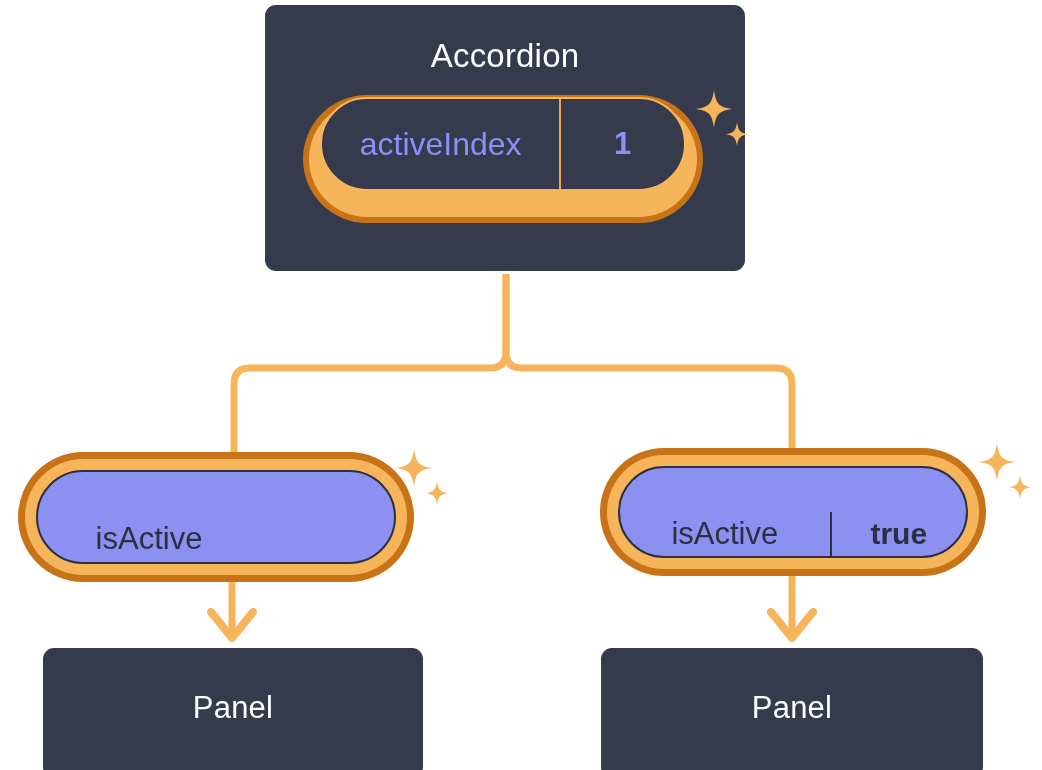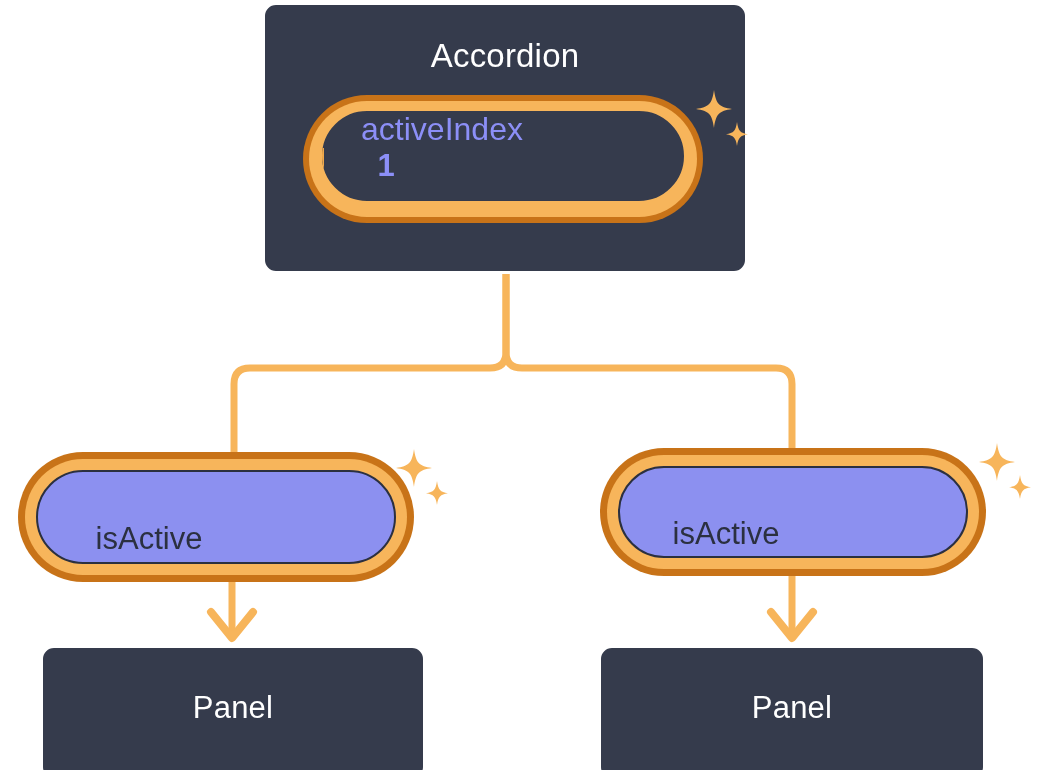--- a/index.html
+++ b/index.html
@@ -166,21 +166,21 @@
     <path d="M 771 612 L 792 638 L 813 612" fill="none" stroke="#F7B55B" stroke-width="8" stroke-linecap="round" stroke-linejoin="round"></path>
   </svg>
 
   <div class="node-box" id="accordion-box">
     <div class="node-title">Accordion</div>
   </div>
 
   <div class="pill-wrap" id="pill-accordion" style="left:303px; top:95px; width:400px; height:128px;">
     <div class="ring-outer" style="width:400px; height:128px;"></div>
     <div class="ring-inner" style="left:6px; top:6px; width:388px; height:116px;"></div>
-    <div class="pill-body" style="left:17px; top:14px; width:366px; height:94px;flex-direction:column;">
+    <div class="pill-body" style="left:17px; top:2px; width:366px; height:94px;">
       <div class="pill-cell pill-key" style="width:240px;">activeIndex</div>
       <div class="pill-cell pill-val" style="width:126px;">1</div>
     </div>
   </div>
 
   <div class="sparkle" style="left:692px; top:84px; width:60px; height:68px;">
     <svg viewBox="0 0 60 68" width="60" height="68" aria-hidden="true">
       <path d="M22 6 C24 20 27 23 40 25 C27 27 24 30 22 44 C20 30 17 27 4 25 C17 23 20 20 22 6 Z" fill="#F7B55B"></path>
       <path d="M45 38 C46.3 47 48.2 49 56 50.3 C48.2 51.6 46.3 53.6 45 62 C43.7 53.6 41.8 51.6 34 50.3 C41.8 49 43.7 47 45 38 Z" fill="#F7B55B"></path>
     </svg>
@@ -199,20 +199,21 @@
       <path d="M22 6 C24 20 27 23 40 25 C27 27 24 30 22 44 C20 30 17 27 4 25 C17 23 20 20 22 6 Z" fill="#F7B55B"></path>
       <path d="M45 38 C46.3 47 48.2 49 56 50.3 C48.2 51.6 46.3 53.6 45 62 C43.7 53.6 41.8 51.6 34 50.3 C41.8 49 43.7 47 45 38 Z" fill="#F7B55B"></path>
     </svg>
   </div>
 
   <div class="pill-wrap pill-purple" id="pill-right" style="left:600px; top:448px; width:386px; height:128px;">
     <div class="ring-outer" style="width:386px; height:128px;"></div>
     <div class="ring-inner" style="left:7px; top:7px; width:372px; height:114px;"></div>
     <div class="pill-body" style="left:18px; top:18px; width:350px; height:92px;">
       <div class="pill-cell pill-key" style="width:212px;">isActive</div>
+      <div class="pill-cell pill-val" style="width:138px;">true</div>
     </div>
   </div>
 
   <div class="sparkle" style="left:975px; top:437px; width:60px; height:68px;">
     <svg viewBox="0 0 60 68" width="60" height="68" aria-hidden="true">
       <path d="M22 6 C24 20 27 23 40 25 C27 27 24 30 22 44 C20 30 17 27 4 25 C17 23 20 20 22 6 Z" fill="#F7B55B"></path>
       <path d="M45 38 C46.3 47 48.2 49 56 50.3 C48.2 51.6 46.3 53.6 45 62 C43.7 53.6 41.8 51.6 34 50.3 C41.8 49 43.7 47 45 38 Z" fill="#F7B55B"></path>
     </svg>
   </div>
 

